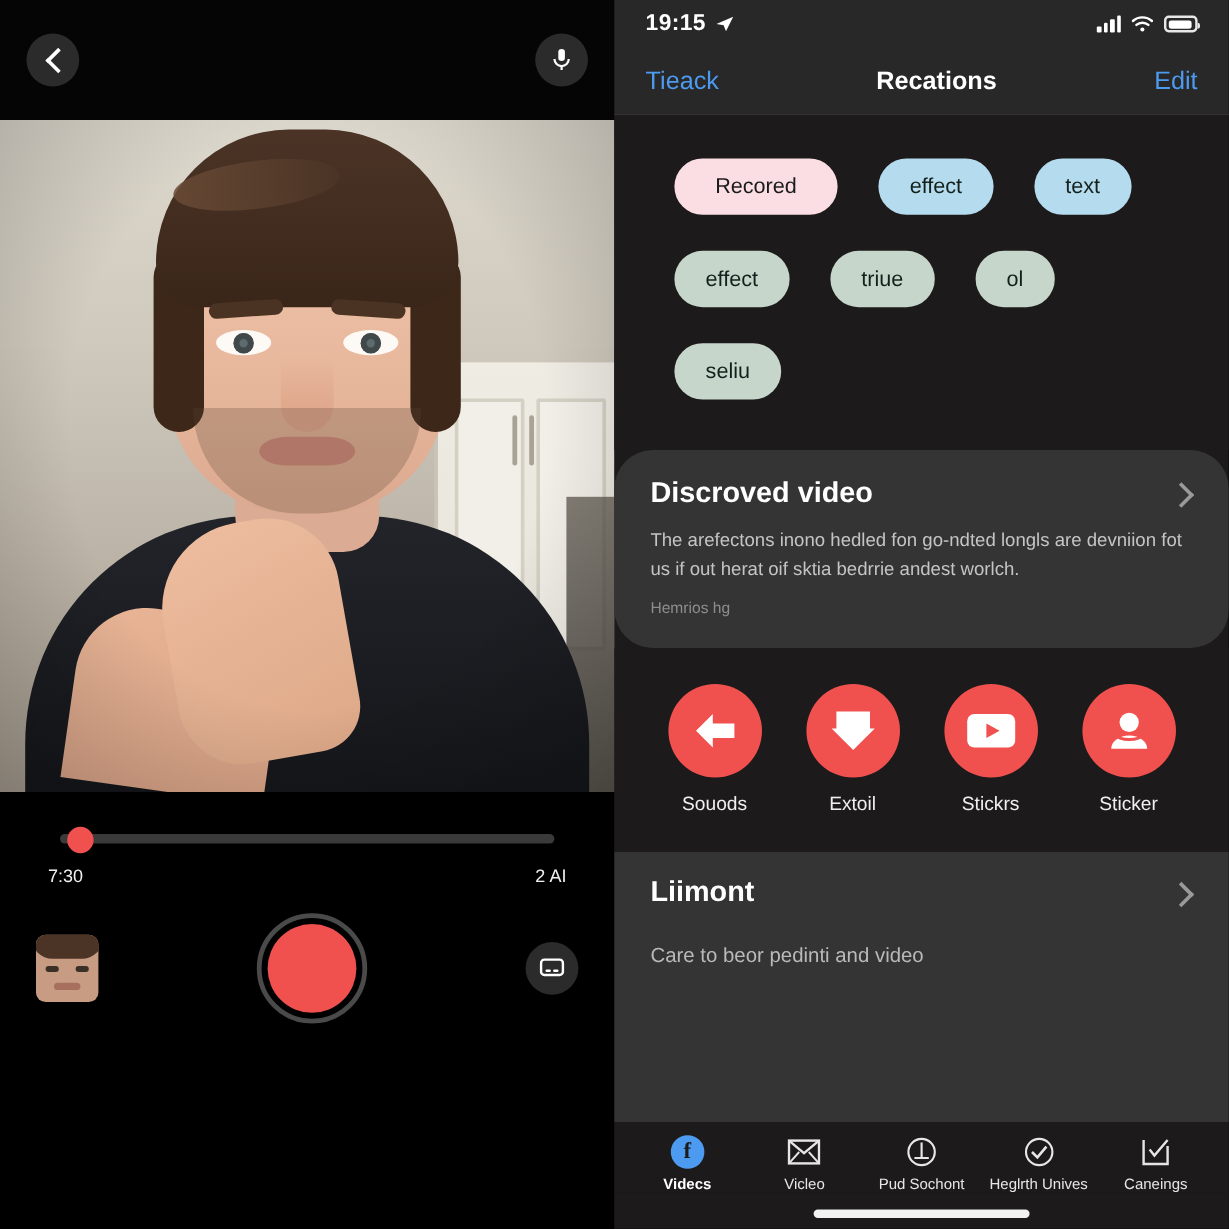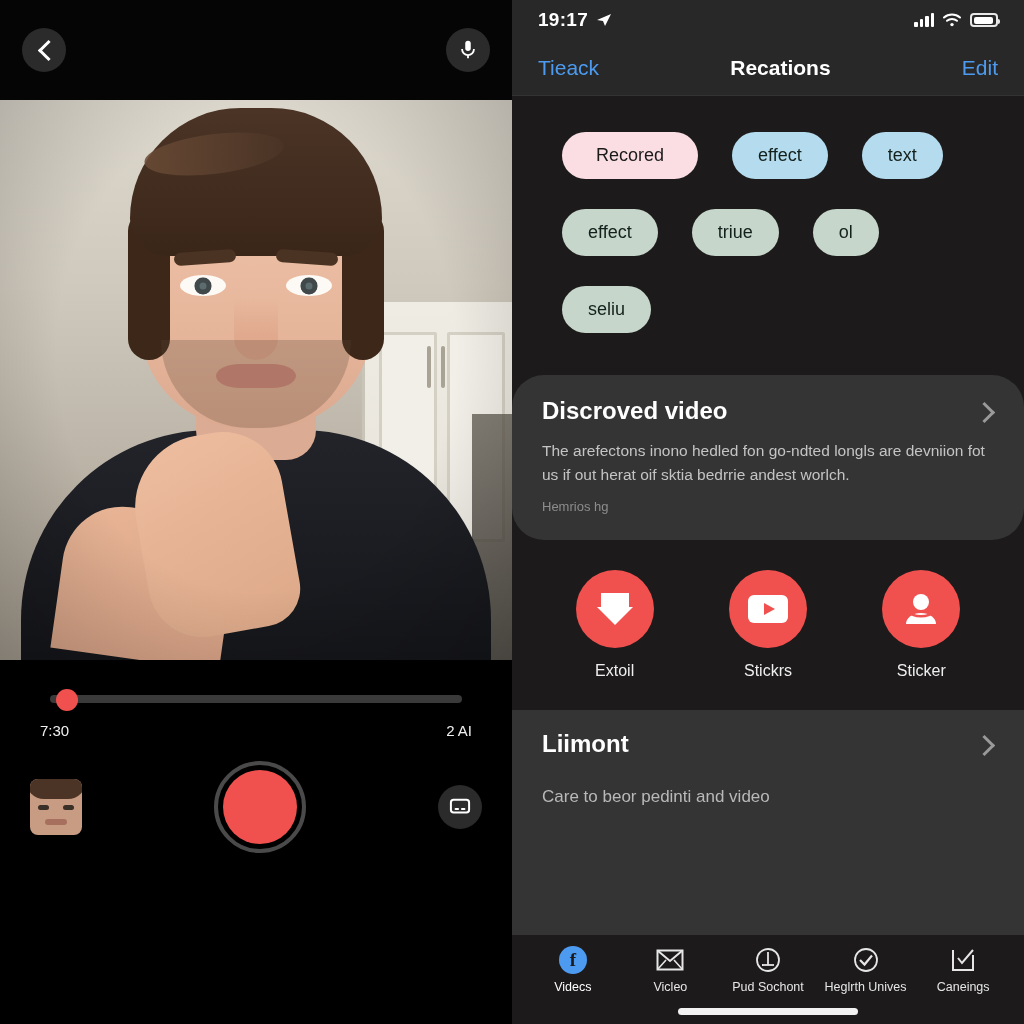--- a/index.html
+++ b/index.html
@@ -285,21 +285,21 @@
 
   
   .tabbar {
     background: #1c1a1a; flex: 0 0 auto;
     padding: 10px 12px 0;
     display: flex; justify-content: space-around; align-items: flex-start;
   }
   .tab { display: flex; flex-direction: column; align-items: center; gap: 5px; width: 100px; }
   .tab-ico { width: 30px; height: 30px; display: flex; align-items: center; justify-content: center; }
   .tab-label { color: #e6e6e6; font-size: 12.5px; white-space: nowrap; }
-  .tab.active .tab-label { color: #ffffff; }
+  .tab.active .tab-label { color: #ffffff; font-weight: bold; }
   .fb-circle {
     width: 28px; height: 28px; border-radius: 50%; background: #4d9bf0;
     color: #1c1a1a; font-size: 19px; font-weight: bold;
     display: flex; align-items: center; justify-content: center;
     font-family: "Liberation Serif", serif;
   }
   .home-bar-wrap { background: #1c1a1a; padding: 14px 0 9px; display:flex; justify-content:center; flex: 0 0 auto; }
   .home-bar { width: 180px; height: 7px; background: #f2f2f2; border-radius: 4px; }
 </style>
 </head>
@@ -380,21 +380,21 @@
           </svg>
         </div>
       </div>
     </div>
   </div>
 
   <div class="phone-panel">
 
     <div class="statusbar">
       <div class="sb-left">
-        <span class="sb-time">19:17</span>
+        <span class="sb-time">19:15</span>
         <svg width="16" height="14" viewBox="0 0 16 14">
           <path d="M15 1 L1 7 L7 8 L9 13 Z" fill="#fff"></path>
         </svg>
       </div>
       <div class="sb-right">
         <span class="bars">
             <i></i>
             <i></i>
             <i></i>
             <i></i>
@@ -437,20 +437,28 @@
         <span class="card-title">Discroved video</span>
         <span class="chev-right"></span>
       </div>
       <div class="card-body">The arefectons inono hedled fon go-ndted longls are devniion fot us if out herat oif sktia bedrrie andest worlch.</div>
       <div class="card-meta">Hemrios hg</div>
     </div>
 
     <div class="actions-area">
       <div class="action">
         <div class="action-circle">
+          <svg width="40" height="36" viewBox="0 0 40 36">
+            <path d="M18 4 L4 18 L18 32 L18 24 L36 24 L36 12 L18 12 Z" fill="#fff"></path>
+          </svg>
+        </div>
+        <span class="action-label">Souods</span>
+      </div>
+      <div class="action">
+        <div class="action-circle">
           <svg width="36" height="40" viewBox="0 0 36 40">
             <path d="M4 4 L32 4 L32 18 L36 18 L18 36 L0 18 L4 18 Z" fill="#fff"></path>
           </svg>
         </div>
         <span class="action-label">Extoil</span>
       </div>
       <div class="action">
         <div class="action-circle">
           <svg width="42" height="32" viewBox="0 0 42 32">
             <rect x="1" y="2" width="40" height="28" rx="6" fill="#fff"></rect>

